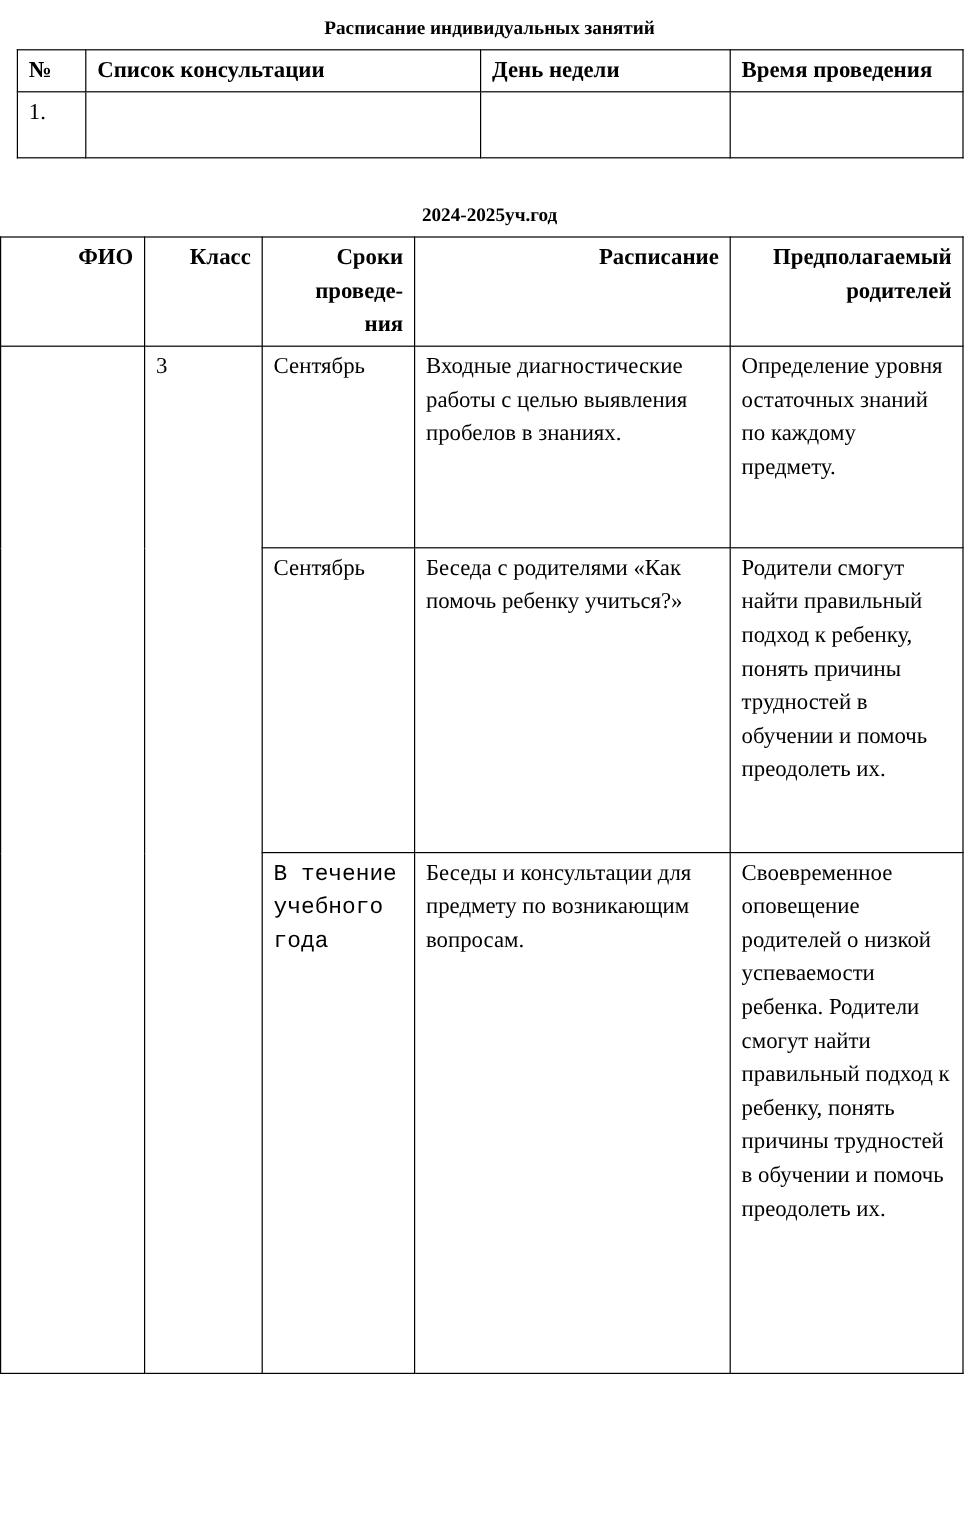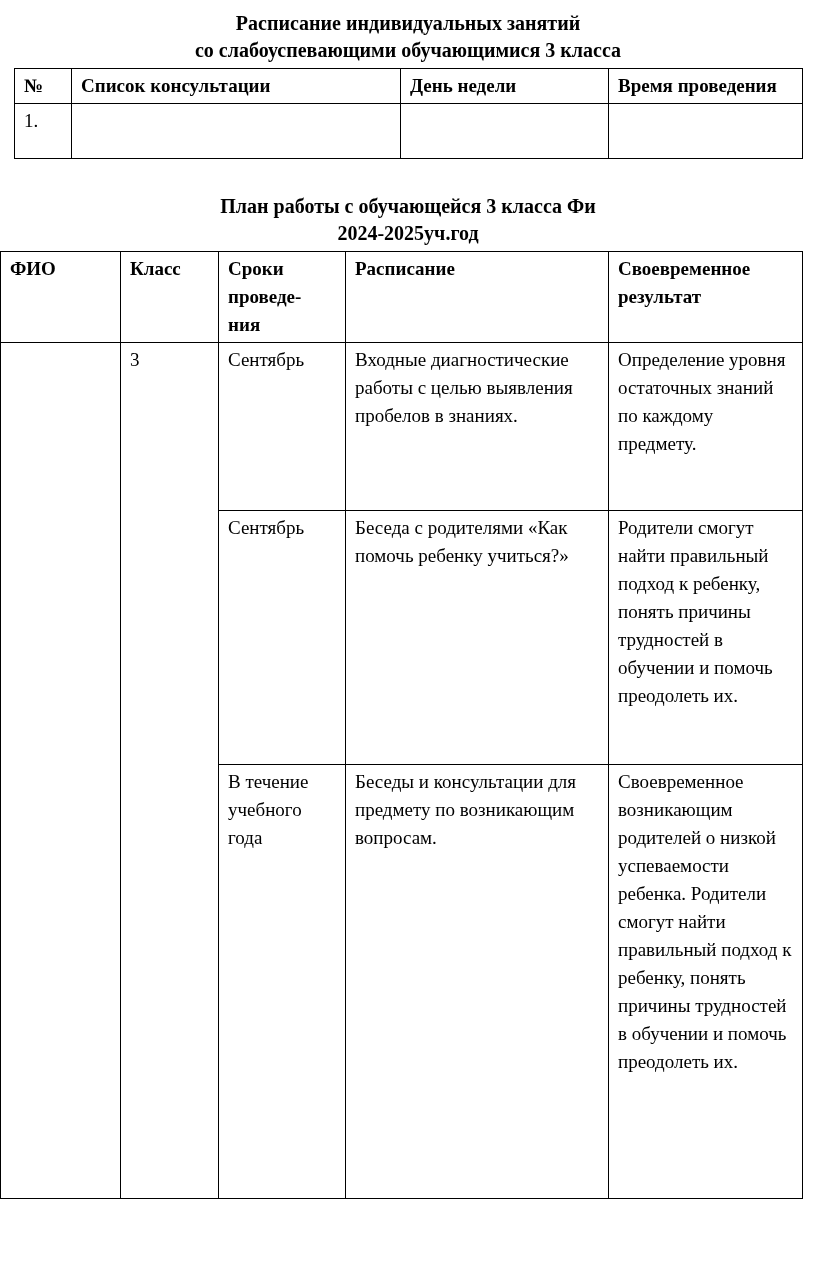--- a/index.html
+++ b/index.html
@@ -11,21 +11,21 @@
   .page {
     width: 816px;
     min-height: 1282px;
     background: #ffffff;
     padding-top: 10px;
     overflow: hidden;
   }
   .doc-title {
     text-align: center;
     font-weight: bold;
-    font-size: 20px;
+    font-size: 16px;
     line-height: 27px;
   }
   table {
     border-collapse: collapse;
     table-layout: fixed;
   }
   th, td {
     border: 1px solid #000000;
     vertical-align: top;
     font-size: 19px;
@@ -40,35 +40,34 @@
     white-space: pre-line;
   }
   .tbl1 {
     width: 788px;
     margin: 4px 0 0 14px;
   }
   .tbl2 {
     width: 802px;
     margin: 4px 14px 0 0;
   }
-  .tbl2 th { text-align: left; }
+  .tbl2 th { text-align: right; }
   .plan-title { margin-top: 34px; }
   .h-row1 td { height: 55px; }
   .cell-r1 { height: 168px; }
   .cell-r2 { height: 254px; }
-  .cell-r3 { height: 434px; }
+  .cell-r3 { height: 434px; font-family: Liberation Mono, monospace; }
 </style>
 </head>
 <body>
 
 <div class="page">
 
   <div class="doc-title">
     <div>Расписание индивидуальных занятий</div>
-    <div>со слабоуспевающими обучающимися 3 класса</div>
   </div>
 
   <table class="tbl1">
     <colgroup>
       <col style="width:57px">
       <col style="width:329px">
       <col style="width:208px">
       <col style="width:194px">
     </colgroup>
     <thead>
@@ -83,57 +82,56 @@
       <tr class="h-row1">
         <td>1.</td>
         <td></td>
         <td></td>
         <td></td>
       </tr>
     </tbody>
   </table>
 
   <div class="doc-title plan-title">
-    <div>План работы с обучающейся 3 класса Фи</div>
     <div>2024-2025уч.год</div>
   </div>
 
   <table class="tbl2">
     <colgroup>
       <col style="width:120px">
       <col style="width:98px">
       <col style="width:127px">
       <col style="width:263px">
       <col style="width:194px">
     </colgroup>
     <thead>
       <tr>
         <th>ФИО</th>
         <th>Класс</th>
         <th>Сроки
 проведе-
 ния</th>
         <th>Расписание</th>
-        <th>Своевременное результат</th>
+        <th>Предполагаемый родителей</th>
       </tr>
     </thead>
     <tbody>
       <tr>
         <td rowspan="3"></td>
         <td rowspan="3">3</td>
         <td class="cell-r1">Сентябрь</td>
         <td>Входные диагностические работы с целью выявления пробелов в знаниях.</td>
         <td>Определение уровня остаточных знаний по каждому предмету.</td>
       </tr>
       <tr>
         <td class="cell-r2">Сентябрь</td>
         <td>Беседа с родителями «Как помочь ребенку учиться?»</td>
         <td>Родители смогут найти правильный подход к ребенку, понять причины трудностей в обучении и помочь преодолеть их.</td>
       </tr>
       <tr>
         <td class="cell-r3">В течение учебного года</td>
         <td>Беседы и консультации для предмету по возникающим вопросам.</td>
-        <td>Своевременное возникающим родителей о низкой успеваемости ребенка. Родители смогут найти правильный подход к ребенку, понять причины трудностей в обучении и помочь преодолеть их.</td>
+        <td>Своевременное оповещение родителей о низкой успеваемости ребенка. Родители смогут найти правильный подход к ребенку, понять причины трудностей в обучении и помочь преодолеть их.</td>
       </tr>
     </tbody>
   </table>
 
 </div>
 
 </body></html>

